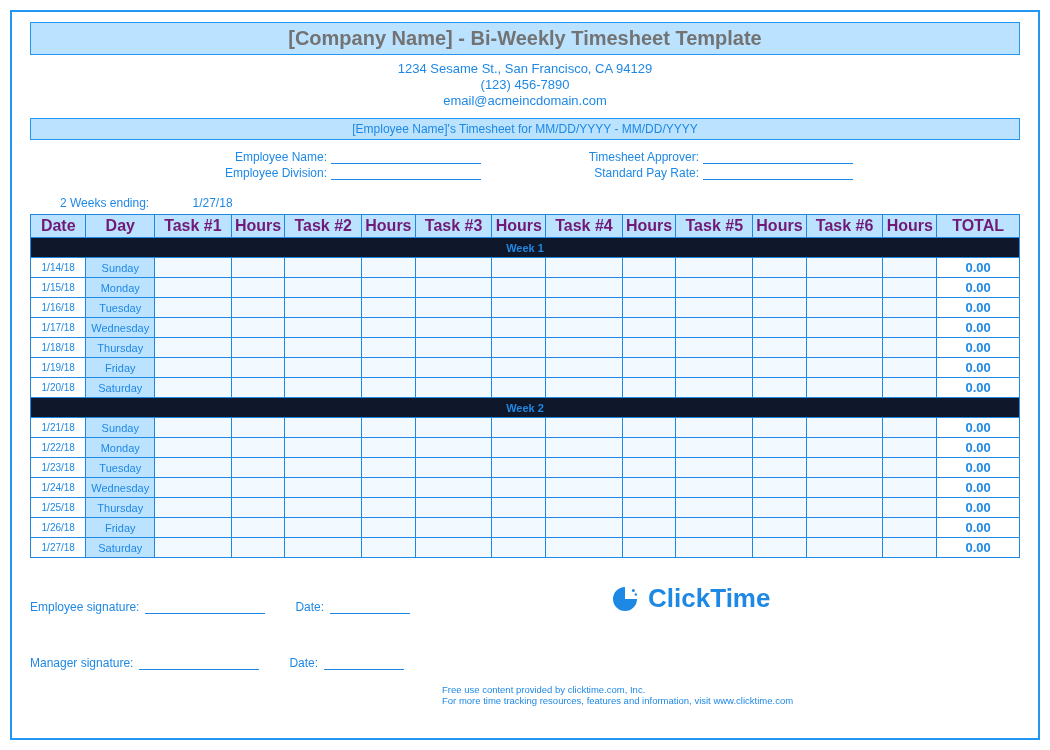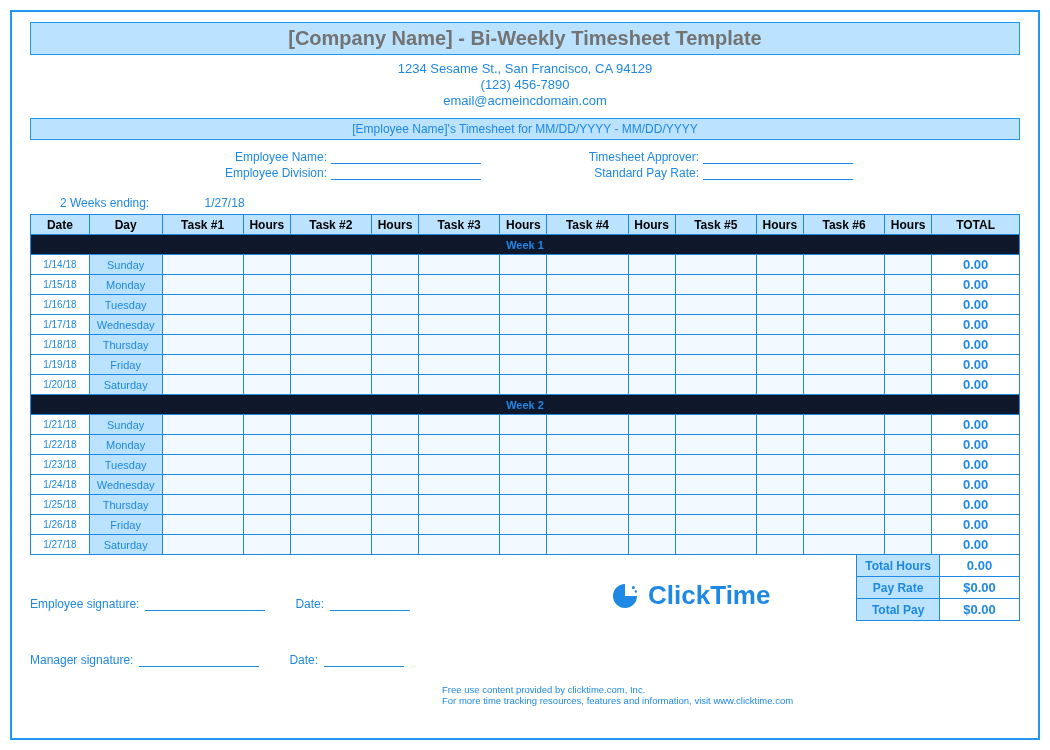--- a/index.html
+++ b/index.html
@@ -48,38 +48,38 @@
 .info-line { display:flex; align-items:flex-end; margin:2px 0;}
 .info-line label { text-align:right; width:130px; margin-right:4px;}
 .underline {
   border-bottom: 1.5px solid #1e88e5;
   display:inline-block; width:150px; height:14px;
 }
 .ending {
   font-size: 12px;
   margin: 14px 0 4px 30px;
 }
-.ending span:first-child { margin-right: 52px; }
+.ending span:first-child { margin-right: 40px; }
 
 table.ts {
   border-collapse: collapse;
   width: 100%;
   font-size: 11px;
 }
 table.ts th, table.ts td {
   border: 1px solid #1e88e5;
   padding: 2px 3px;
   text-align: center;
   height: 20px;
 }
 table.ts th {
   background: #bbe3ff;
   font-weight: bold;
-  color:#000000;
-  font-size:12px;
+  color:#701a75;
+  font-size:16px;
 }
 .week-hdr {
   background: #0f172a;
   font-weight: bold;
   font-size: 11px;
 }
 .date-cell { font-size:10px; background:#fff;}
 .day-cell { background:#bbe3ff; font-size:11px;}
 .task-cell { background:#f3faff;}
 .hrs-cell { background:#f3faff;}
@@ -460,36 +460,20 @@
           <td class="hrs-cell"></td>
           <td class="task-cell"></td>
           <td class="hrs-cell"></td>
           <td class="task-cell"></td>
           <td class="hrs-cell"></td>
           <td class="total-cell">0.00</td>
         </tr>
       </tbody>
   </table>
 
-  <table class="summary">
-    <tbody>
-        <tr>
-          <td>Total Hours</td>
-          <td class="val">0.00</td>
-        </tr>
-    <tr>
-          <td>Pay Rate</td>
-          <td class="val">$0.00</td>
-        </tr>
-    <tr>
-          <td>Total Pay</td>
-          <td class="val">$0.00</td>
-        </tr>
-  </tbody>
-    </table>
 
   <div class="sig-area">
     <div class="sig-line">
       <span class="lbl">Employee signature:</span>
       <span class="sig-slot"></span>
       <span class="date-lbl">Date:</span>
       <span class="sig-slot" style="width:80px"></span>
       <div class="logo-block">
         <svg class="logo-svg" viewBox="0 0 100 100">
           <path d="M50 10 A40 40 0 1 0 90 50 L50 50 Z" fill="#1e88e5"></path>

